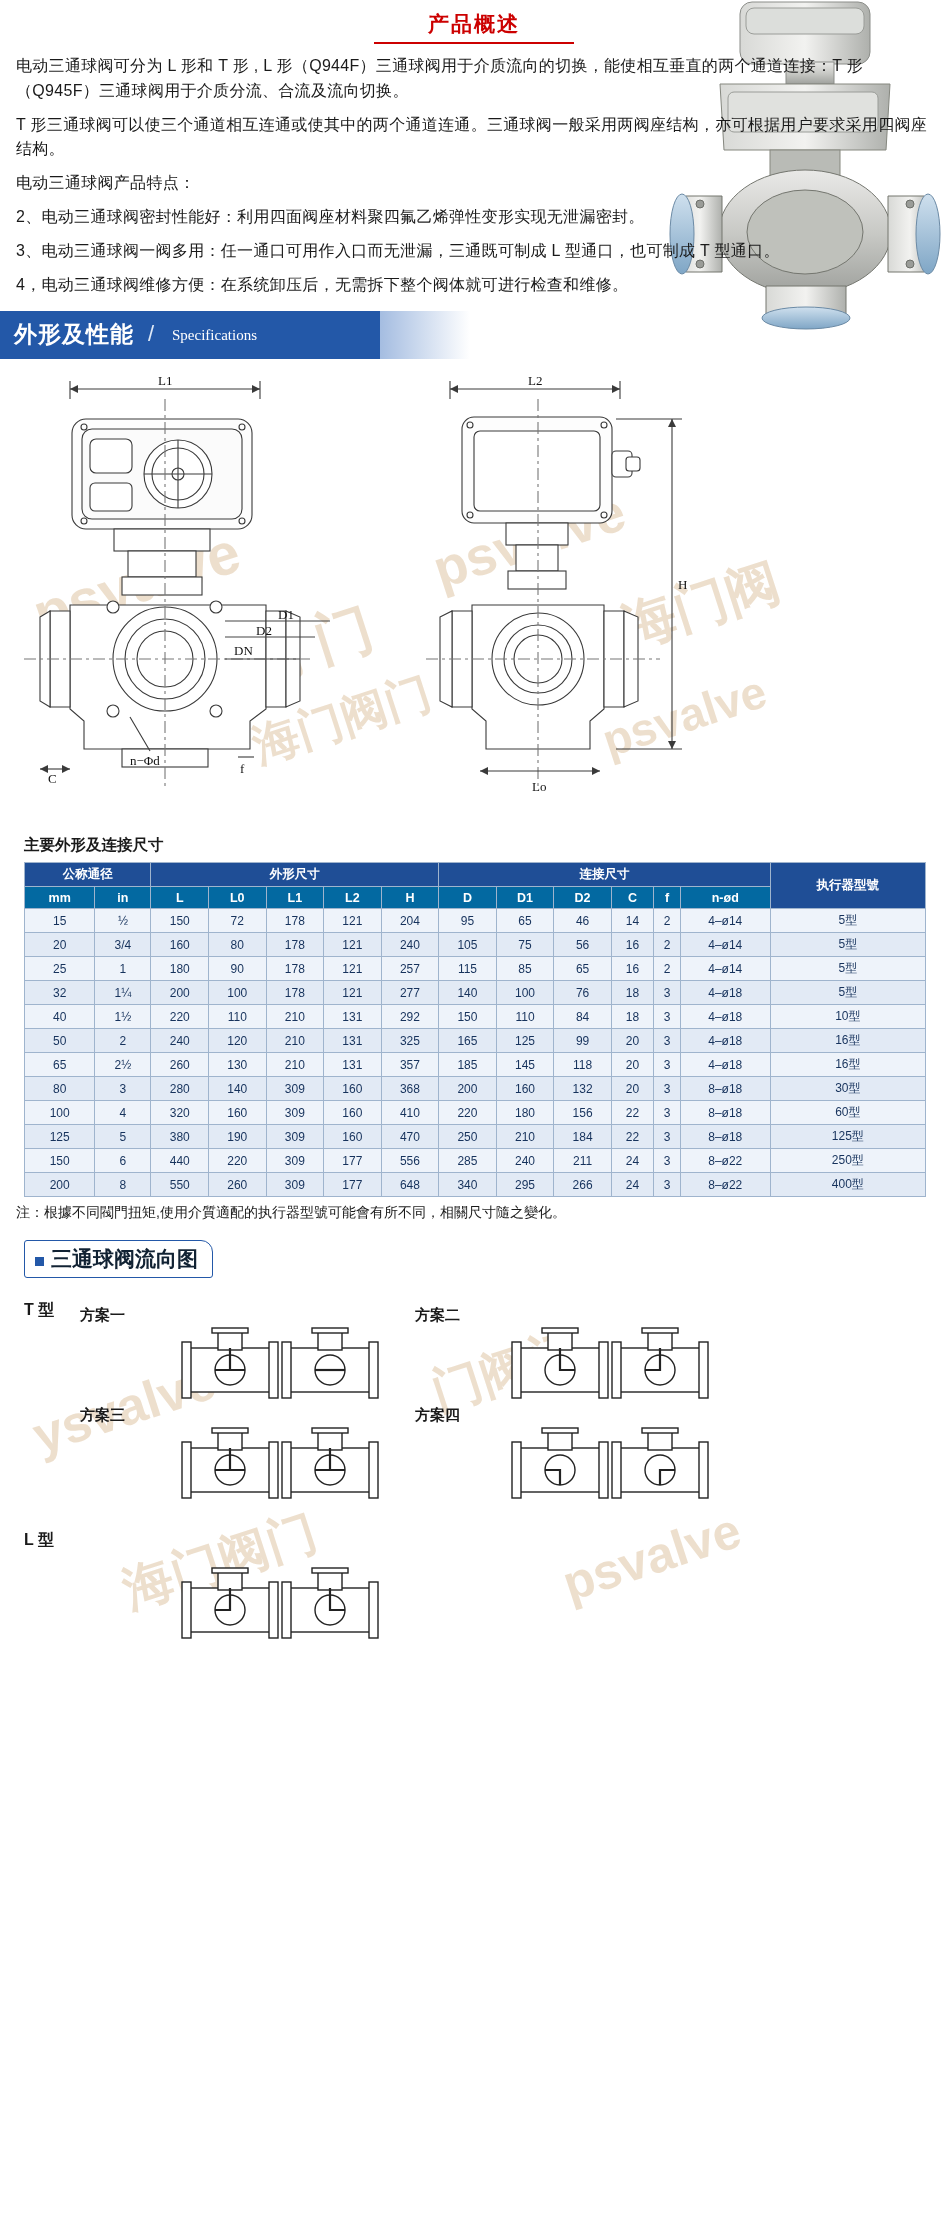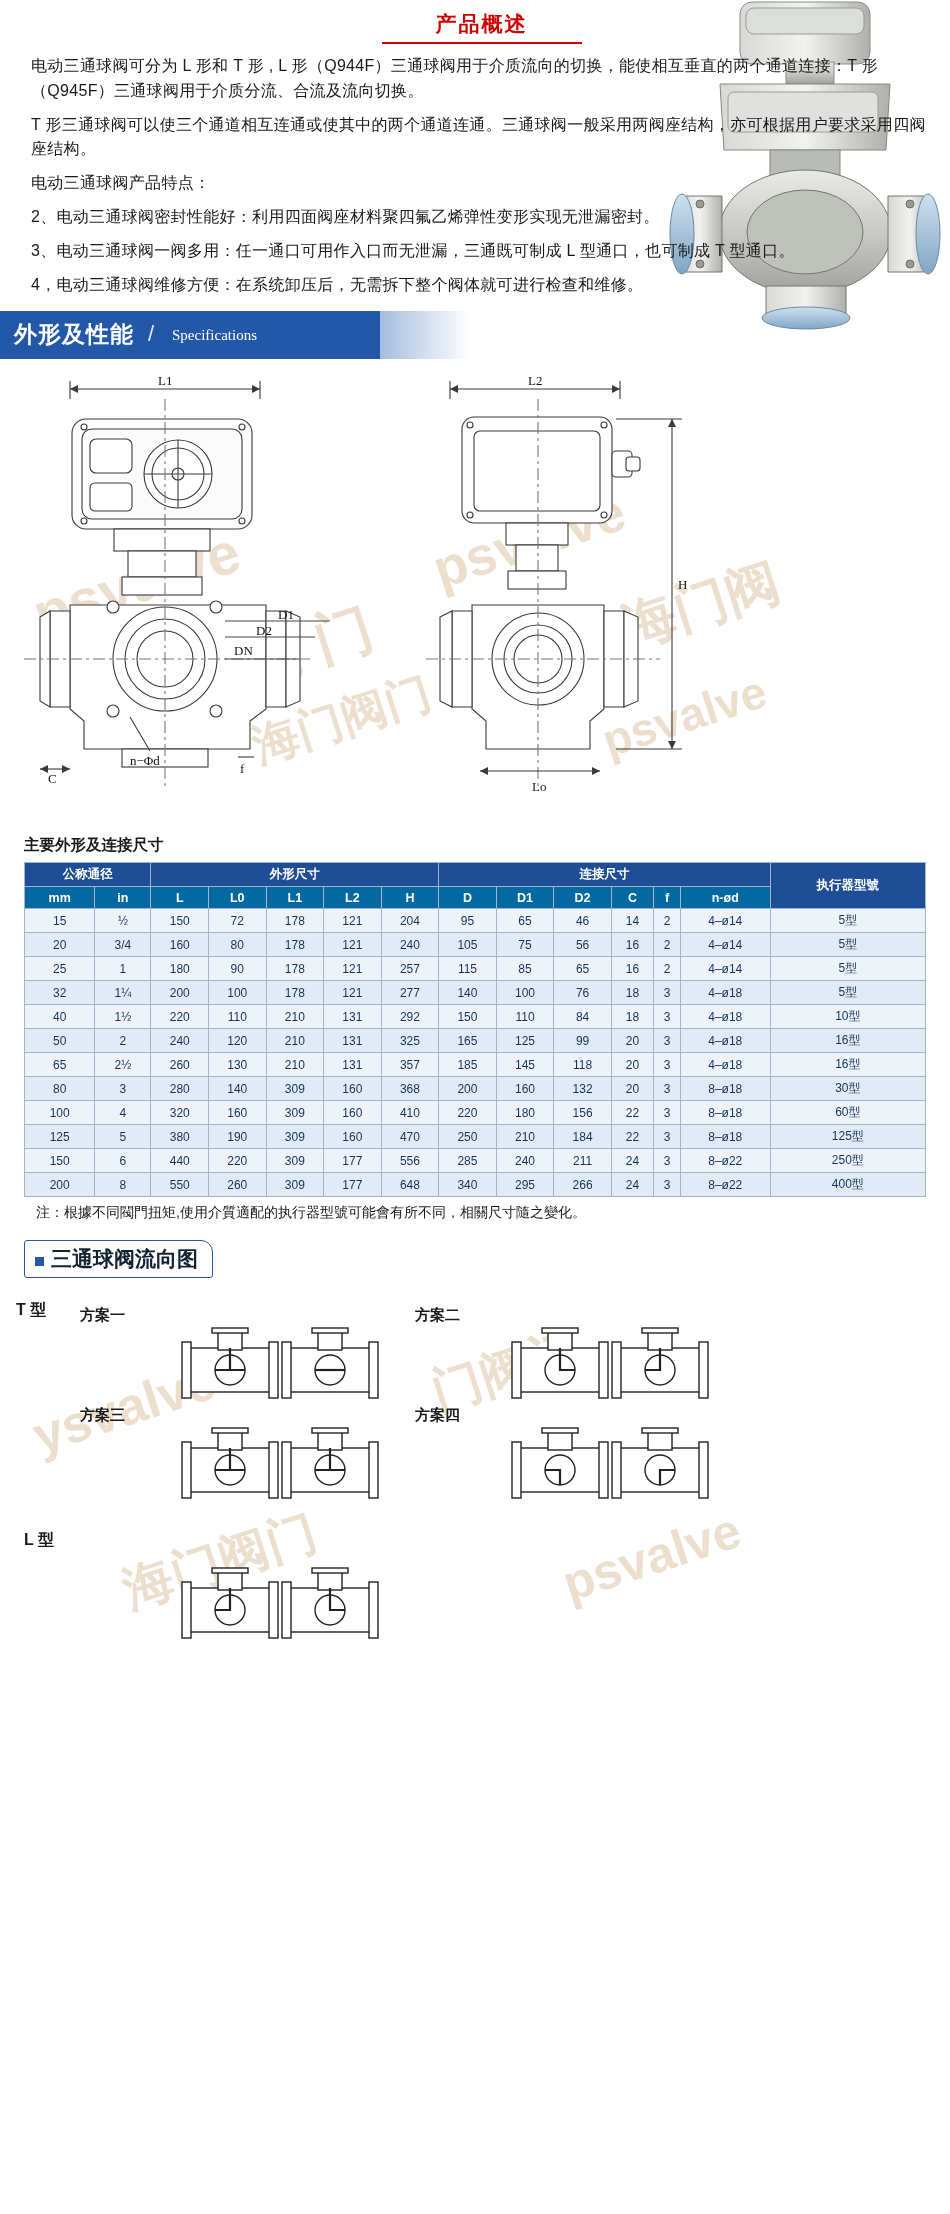--- a/index.html
+++ b/index.html
@@ -6,21 +6,21 @@
   html, body { margin:0; padding:0; }
   body {
     width: 950px;
     background: #ffffff;
     font-family: "Liberation Sans", "DejaVu Sans", sans-serif;
     color: #1a1a1a;
   }
   .page { position: relative; width:950px; height:2214px; overflow:hidden; }
 
   
-  .sec1 { position:relative; padding: 6px 18px 0 31px; }
+  .sec1 { position:relative; padding: 6px 18px 0 16px; }
   .sec1-title {
     text-align:center;
     color:#cc0000;
     font-size:21px;
     font-weight:bold;
     letter-spacing:2px;
     padding-bottom:4px;
     margin: 4px auto 10px auto;
     width: 200px;
     border-bottom: 2px solid #cc0000;
@@ -75,21 +75,21 @@
   }
   table.dims thead th {
     background:#1f4e96;
     color:#ffffff;
     font-weight:bold;
     font-size:12.5px;
   }
   table.dims thead tr.sub th { background:#0369a1; }
   table.dims tbody td { background:#eef3fa; color:#16325c; }
   table.dims tbody tr:nth-child(even) td { background:#e2eaf5; }
-  .note { font-size:14px; margin: 7px 0 0 36px; }
+  .note { font-size:14px; margin: 7px 0 0 16px; }
 
   
   .flow-head {
     margin: 18px 0 0 24px;
     display:inline-block;
     border:1px solid #2358a8;
     border-radius:3px 12px 3px 3px;
     padding: 4px 14px 4px 10px;
     font-size:21px; font-weight:bold; color:#123;
   }
@@ -536,21 +536,21 @@
   <div class="flow-head">
     <span class="sq"></span><span>三通球阀流向图</span>
   </div>
 
   <div class="flow-area">
     <div class="wm" style="left:30px; top:100px; font-size:52px; transform:rotate(-18deg);">ysvalve</div>
     <div class="wm" style="left:430px; top:60px; font-size:50px; transform:rotate(-18deg);">门阀门</div>
     <div class="wm" style="left:120px; top:250px; font-size:50px; transform:rotate(-18deg);">海门阀门</div>
     <div class="wm" style="left:560px; top:250px; font-size:50px; transform:rotate(-18deg);">psvalve</div>
 
-    <div class="flow-type" style="left:16px; top:22px;">T 型</div>
+    <div class="flow-type" style="left:24px; top:22px;">T 型</div>
     <div class="flow-label" style="left:80px; top:28px;">方案一</div>
     <div class="flow-label" style="left:415px; top:28px;">方案二</div>
     <div class="flow-label" style="left:80px; top:128px;">方案三</div>
     <div class="flow-label" style="left:415px; top:128px;">方案四</div>
     <div class="flow-type" style="left:24px; top:252px;">L 型</div>
 
     <svg style="position:absolute; left:0; top:0;" width="950" height="390" viewBox="0 0 950 390">
       <defs>
         <g id="valvebody">
 

